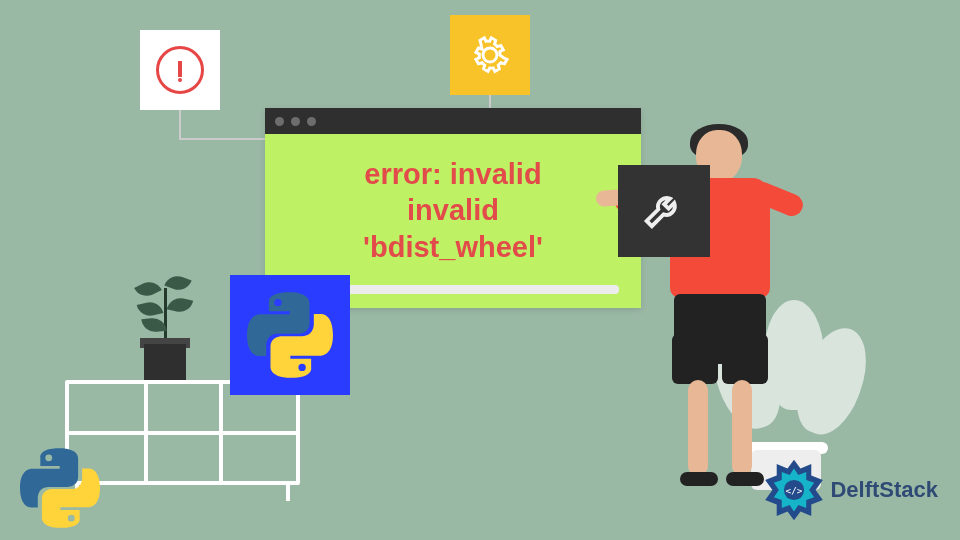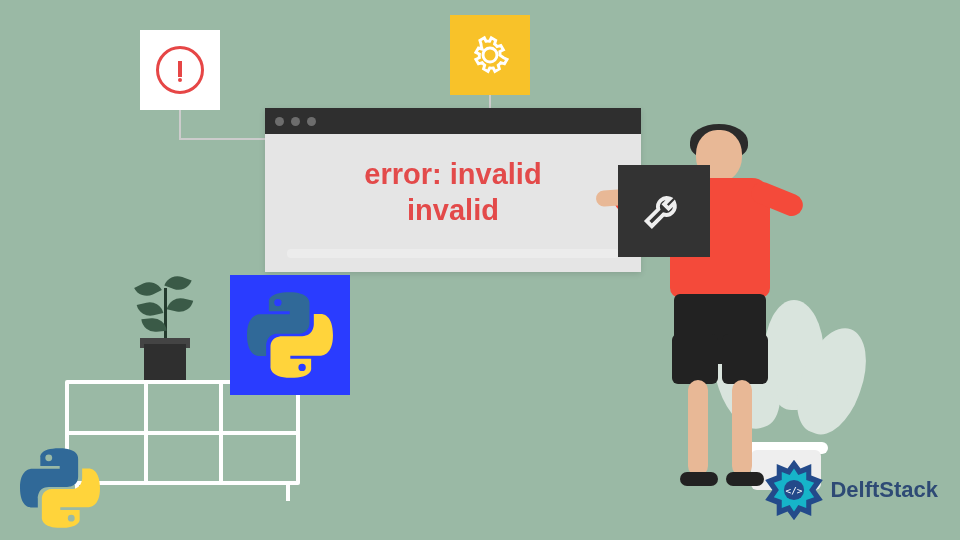--- a/index.html
+++ b/index.html
@@ -74,21 +74,21 @@
     justify-content: center;
   }
   .gear-icon { width: 44px; height: 44px; }
 
   
   .browser {
     position: absolute;
     left: 265px;
     top: 108px;
     width: 376px;
-    background: #e5e5e5;
+    background: #bef264;
     box-shadow: 0 2px 6px rgba(0,0,0,0.12);
     z-index: 5;
   }
   .titlebar {
     height: 26px;
     background: #2f2f2f;
     display: flex;
     align-items: center;
     padding: 0 10px;
   }
@@ -316,20 +316,21 @@
 
   <div class="browser">
     <div class="titlebar">
       <div class="dot"></div>
       <div class="dot"></div>
       <div class="dot"></div>
     </div>
     <div class="browser-body">
       <div class="err-text">error: invalid</div>
       <div class="err-text">invalid</div>
+      <div class="err-text">'bdist_wheel'</div>
     </div>
     <div class="scroll-line"></div>
     <div style="height:14px"></div>
   </div>
 
   <div class="wrench-box">
     <svg width="52" height="52" viewBox="0 0 24 24">
       <path fill="none" stroke="#eee" stroke-width="1.8" stroke-linecap="round" d="M14.7 6.3a4 4 0 0 0-5.3 4.9L4 16.6l2.4 2.4 5.4-5.4a4 4 0 0 0 4.9-5.3l-2.6 2.6-2-2 2.6-2.6z"></path>
     </svg>
   </div>

